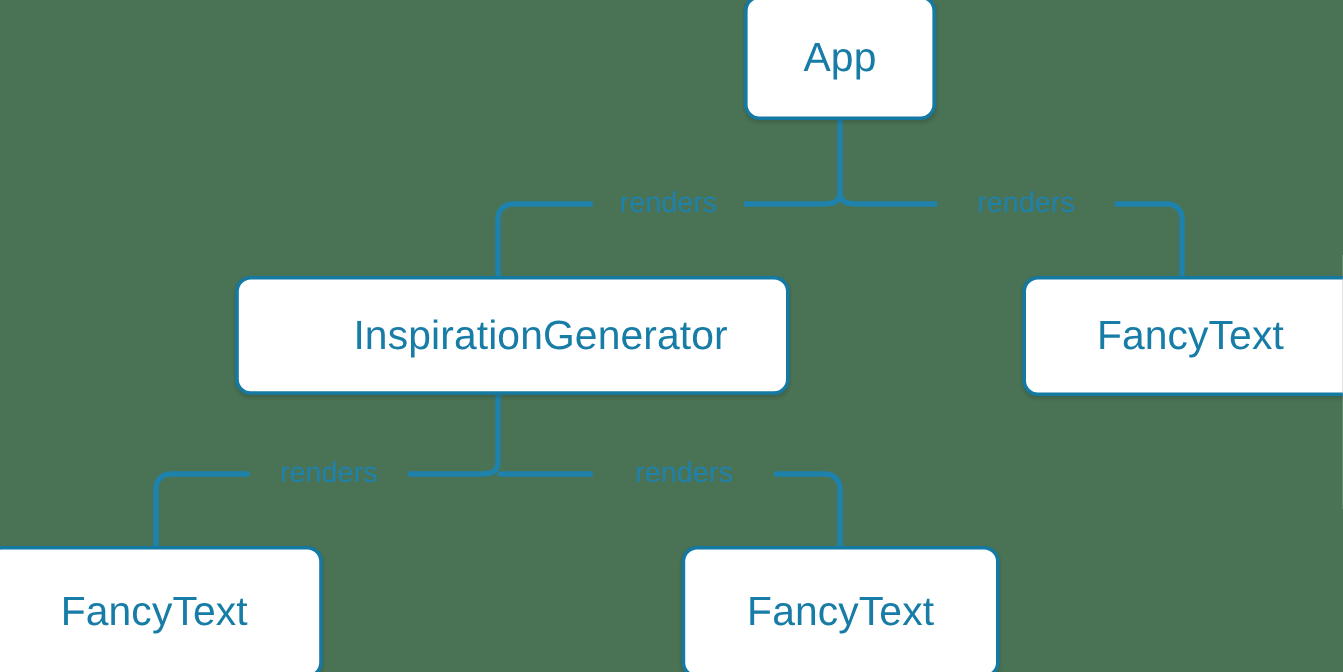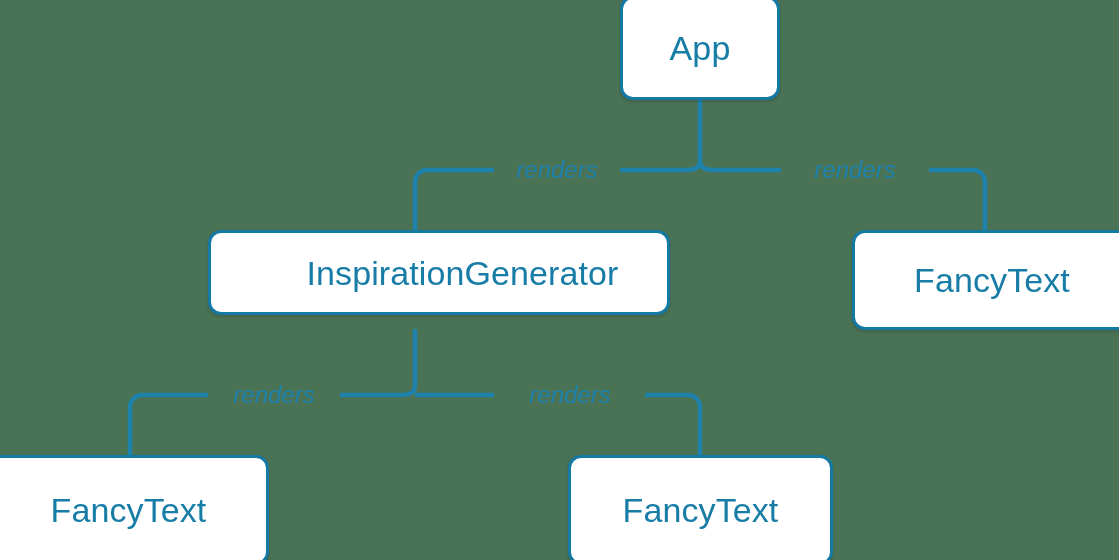--- a/index.html
+++ b/index.html
@@ -48,26 +48,25 @@
     color: #177ca6;
   }
   .edge-label {
     position: absolute;
     font-size: 24px;
     line-height: 1;
     color: #1f82ad;
     white-space: nowrap;
     z-index: 3;
     transform: translate(-50%, -50%);
-    font-style: italic;
   }
 
   
   #node-app              { left: 620px; top: -4px;  width: 160px; height: 104px; }
-  #node-inspiration      { left: 208px; top: 230px; width: 462px; height: 85px; padding-left: 47px; }
+  #node-inspiration      { left: 196px; top: 230px; width: 462px; height: 99px; padding-left: 47px; }
   #node-fancytext-right  { left: 852px; top: 230px; width: 280px; height: 100px; }
   #node-fancytext-bottom { left: -12px; top: 455px; width: 281px; height: 110px; }
   #node-copyright        { left: 568px; top: 455px; width: 265px; height: 110px; }
 </style>
 </head>
 <body>
 
 <div id="stage">
 
   <svg id="wires" viewBox="0 0 1119 560" width="1119" height="560" fill="none" xmlns="http://www.w3.org/2000/svg">

